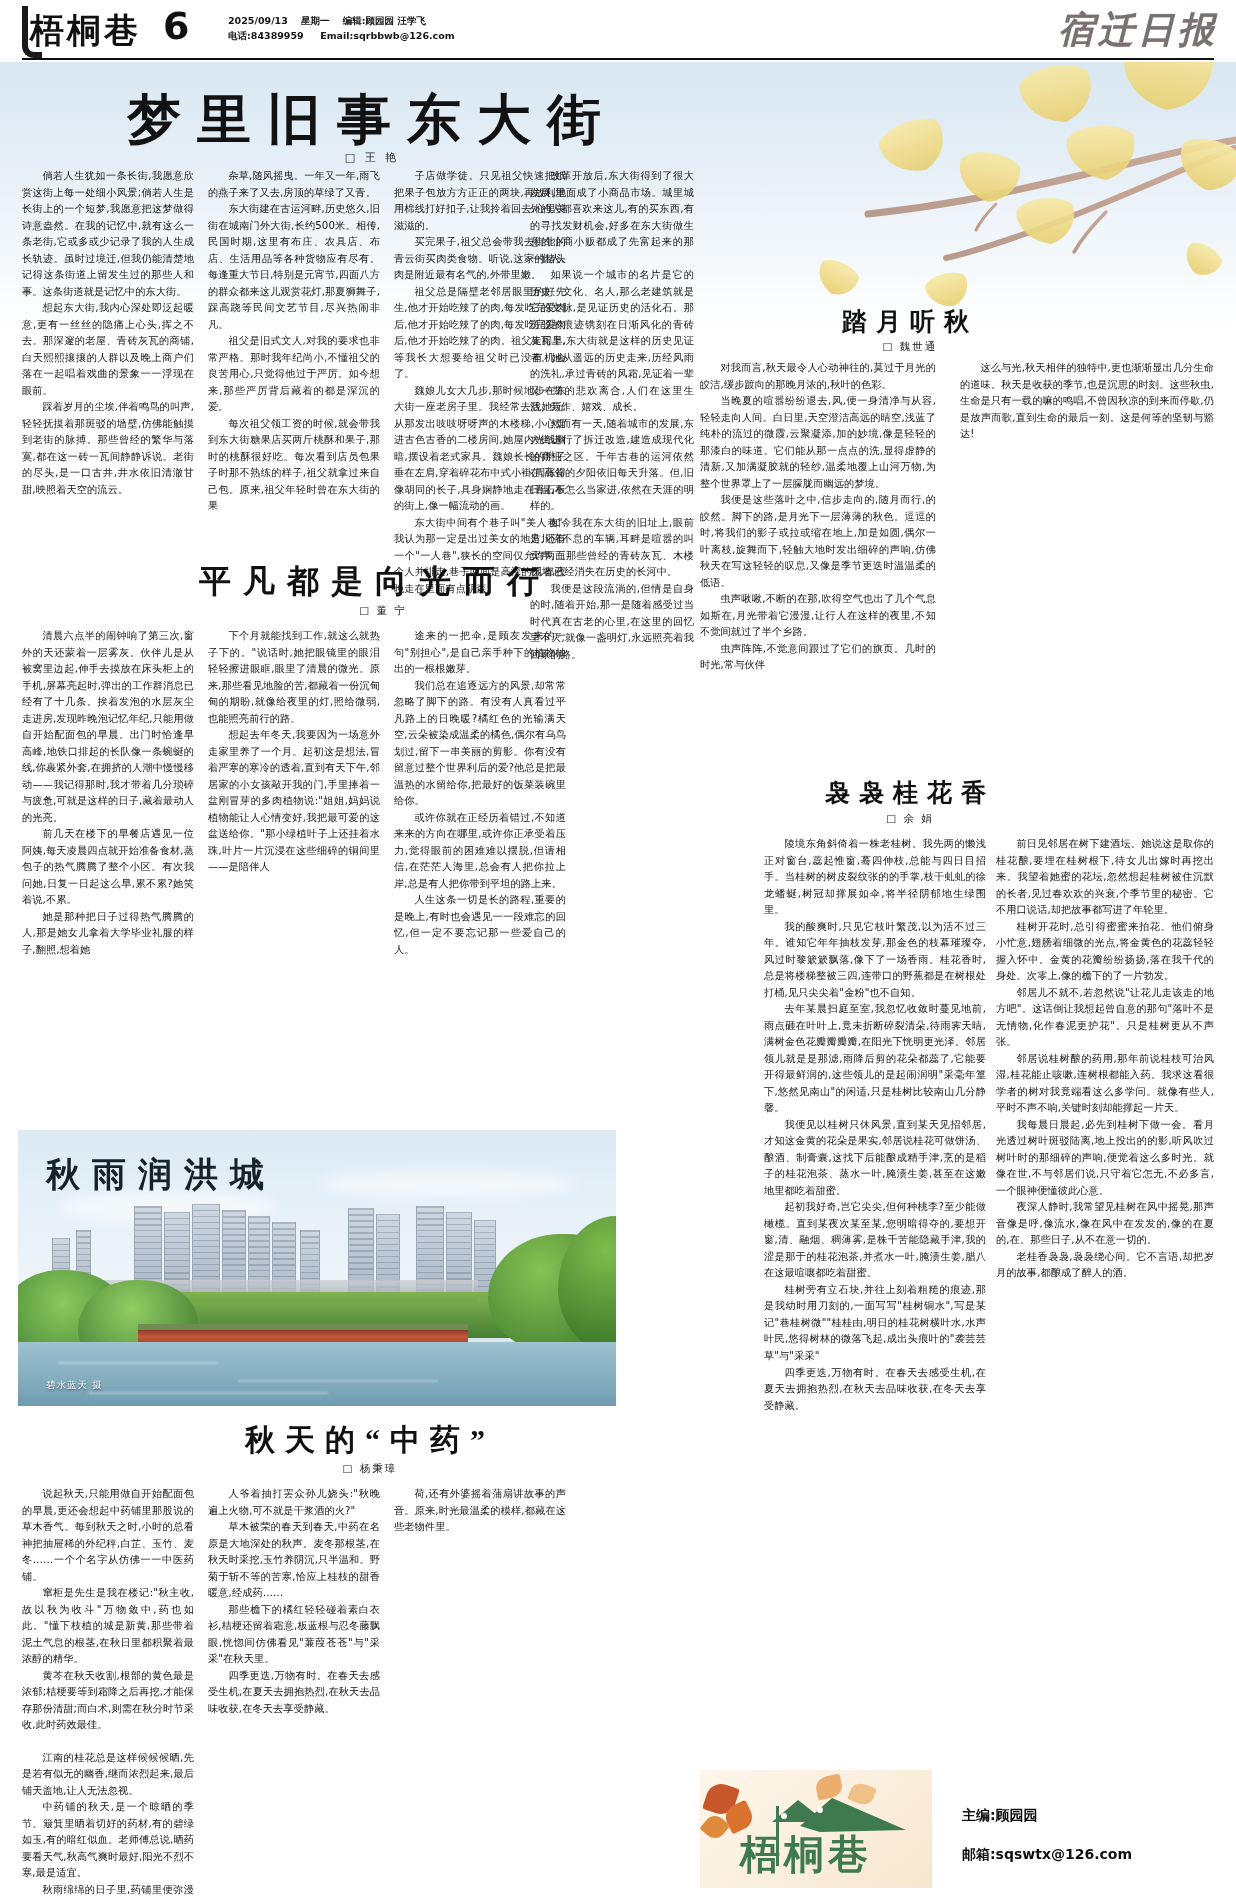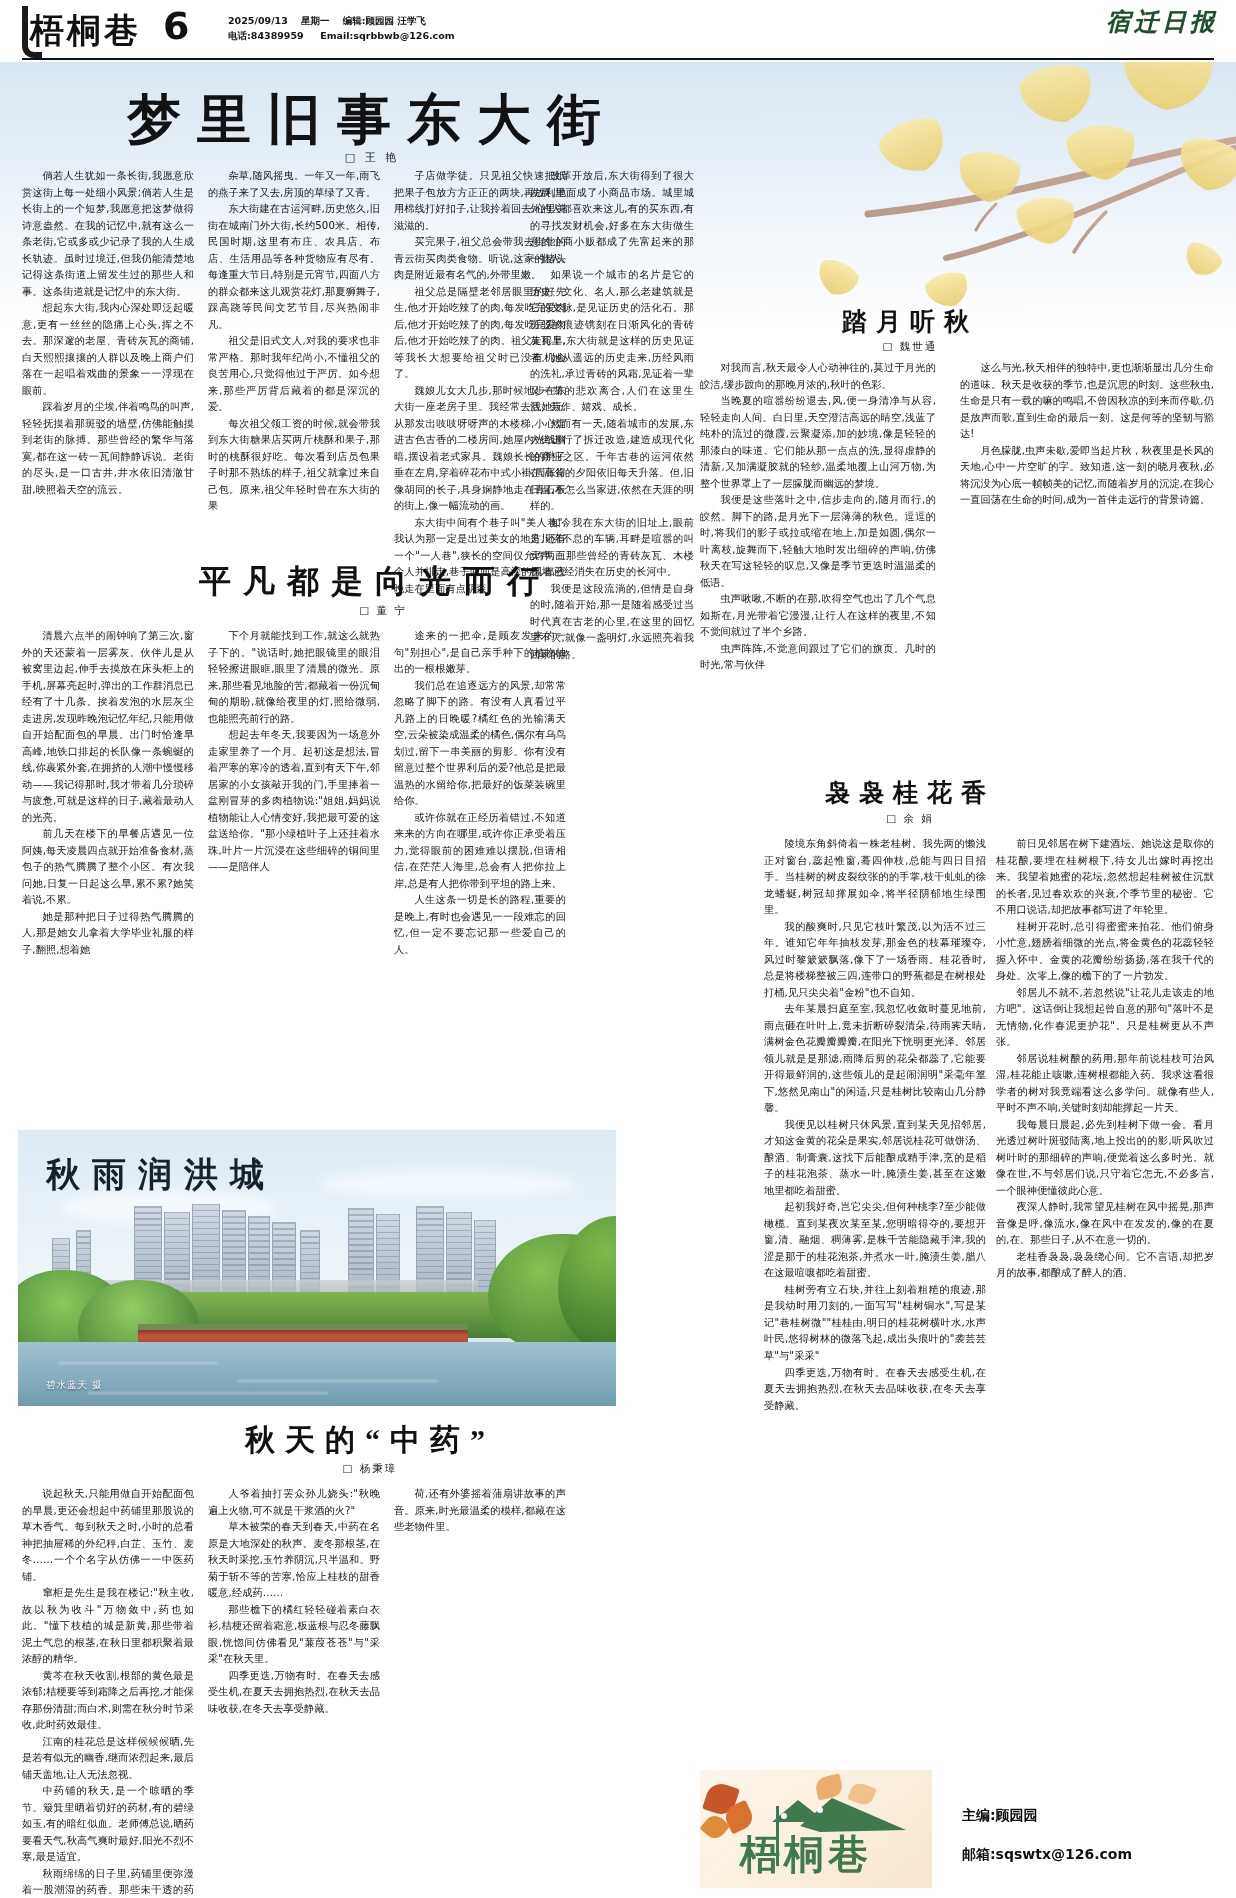--- a/index.html
+++ b/index.html
@@ -16,21 +16,21 @@
   .mh-bracket{position:absolute;left:22px;top:6px;width:14px;height:46px;
     border-left:6px solid #1a1a1a;border-bottom:6px solid #1a1a1a;
     border-bottom-left-radius:12px;}
   .mh-name{position:absolute;left:30px;top:8px;font-size:34px;letter-spacing:3px;
     font-family:"DejaVu Sans","Liberation Sans",sans-serif;font-weight:700;color:#111;}
   .mh-pageno{position:absolute;left:163px;top:4px;font-size:38px;font-weight:700;
     font-family:"DejaVu Sans","Liberation Sans",sans-serif;color:#111;}
   .mh-info{position:absolute;left:228px;top:14px;line-height:1.55;font-size:9.5px;
     font-family:"DejaVu Sans","Liberation Sans",sans-serif;color:#161616;font-weight:700;}
   .mh-info div{white-space:nowrap;}
-  .mh-paper{position:absolute;right:18px;top:6px;font-size:24px;color:#14532d;
+  .mh-paper{position:absolute;right:18px;top:6px;font-size:36px;color:#737373;
     font-family:"Liberation Serif","DejaVu Serif",serif;font-weight:700;
     font-style:italic;letter-spacing:4px;
     text-shadow:0 0 1px rgba(168,31,40,.55);}
   .mh-rule{position:absolute;left:22px;top:58px;width:1192px;height:2px;background:#111;}
 
   
   .col{
     position:absolute;font-size:10.2px;line-height:1.62;text-align:justify;
     text-justify:inter-ideograph;color:#141414;letter-spacing:.1px;
     font-family:"DejaVu Sans","Liberation Sans",sans-serif;
@@ -208,21 +208,20 @@
         <span style="display: block; text-indent: 2em;">对我而言,秋天最令人心动神往的,莫过于月光的皎洁,缓步踱向的那晚月浓的,秋叶的色彩。</span>
         <span style="display: block; text-indent: 2em;">当晚夏的喧嚣纷纷退去,风,便一身清净与从容,轻轻走向人间。白日里,天空澄洁高远的晴空,浅蓝了纯朴的流过的微霞,云聚凝添,加的妙境,像是轻轻的那漆白的味道。它们能从那一点点的洗,显得虚静的清新,又加满凝胶就的轻纱,温柔地覆上山河万物,为整个世界罩上了一层朦胧而幽远的梦境。</span>
         <span style="display: block; text-indent: 2em;">我便是这些落叶之中,信步走向的,随月而行,的皎然。脚下的路,是月光下一层薄薄的秋色。逗逗的时,将我们的影子或拉或缩在地上,加是如圆,偶尔一叶离枝,旋舞而下,轻触大地时发出细碎的声响,仿佛秋天在写这轻轻的叹息,又像是季节更迭时温温柔的低语。</span>
         <span style="display: block; text-indent: 2em;">虫声啾啾,不断的在那,吹得空气也出了几个气息如斯在,月光带着它漫漫,让行人在这样的夜里,不知不觉间就过了半个乡路。</span>
         <span style="display: block; text-indent: 2em;">虫声阵阵,不觉意间跟过了它们的旗页。几时的时光,常与伙伴</span>
       </p>
   </div>
   <div class="col" style="left:960px;top:360px;width:254px;height:430px;">
     <p>
         <span style="display: block; text-indent: 2em;">这么与光,秋天相伴的独特中,更也渐渐显出几分生命的道味。秋天是收获的季节,也是沉思的时刻。这些秋虫,生命是只有一载的嘛的鸣唱,不曾因秋凉的到来而停歇,仍是放声而歌,直到生命的最后一刻。这是何等的坚韧与豁达!</span>
-        <span style="display: block; text-indent: 2em;">月色朦胧,虫声未歇,爱即当起片秋，秋夜里是长风的天地,心中一片空旷的字。致知道,这一刻的晓月夜秋,必将沉没为心底一帧帧美的记忆,而随着岁月的沉淀,在我心一直回荡在生命的时间,成为一首伴走远行的背景诗篇。</span>
       </p>
   </div>
 
   <div class="sechead" style="left:120px;top:560px;width:510px;font-size:32px;letter-spacing:12px;">平凡都是向光而行</div>
   <div class="secbyline" style="left:128px;top:604px;width:510px;">□ 董 宁</div>
   <div class="col" style="left:22px;top:628px;width:172px;height:440px;">
     <p>
         <span style="display: block; text-indent: 2em;">清晨六点半的闹钟响了第三次,窗外的天还蒙着一层雾灰。伙伴儿是从被窝里边起,伸手去摸放在床头柜上的手机,屏幕亮起时,弹出的工作群消息已经有了十几条。挨着发泡的水层灰尘走进房,发现昨晚泡记忆年纪,只能用做自开始配面包的早晨。出门时恰逢早高峰,地铁口排起的长队像一条蜿蜒的线,你裹紧外套,在拥挤的人潮中慢慢移动——我记得那时,我才带着几分琐碎与疲惫,可就是这样的日子,藏着最动人的光亮。</span>
         <span style="display: block; text-indent: 2em;">前几天在楼下的早餐店遇见一位阿姨,每天凌晨四点就开始准备食材,蒸包子的热气腾腾了整个小区。有次我问她,日复一日起这么早,累不累?她笑着说,不累。</span>
         <span style="display: block; text-indent: 2em;">她是那种把日子过得热气腾腾的人,那是她女儿拿着大学毕业礼服的样子,翻照,想着她</span>
@@ -284,21 +283,21 @@
     <div class="ph-credit">碧水蓝天 摄</div>
   </div>
 
   <div class="sechead" style="left:120px;top:1420px;width:500px;font-size:30px;letter-spacing:10px;">秋天的“中药”</div>
   <div class="secbyline" style="left:120px;top:1462px;width:500px;">□ 杨秉璋</div>
   <div class="col" style="left:22px;top:1486px;width:172px;height:400px;">
     <p>
         <span style="display: block; text-indent: 2em;">说起秋天,只能用做自开始配面包的早晨,更还会想起中药铺里那股说的草木香气。每到秋天之时,小时的总看神把抽屉稀的外纪秤,白芷、玉竹、麦冬……一个个名字从仿佛一一中医药铺。</span>
         <span style="display: block; text-indent: 2em;">窜柜是先生是我在楼记:"秋主收,故以秋为收斗"万物敛中,药也如此。"懂下枝植的城是新黄,那些带着泥土气息的根茎,在秋日里都积聚着最浓醇的精华。</span>
         <span style="display: block; text-indent: 2em;">黄芩在秋天收割,根部的黄色最是浓郁;桔梗要等到霜降之后再挖,才能保存那份清甜;而白术,则需在秋分时节采收,此时药效最佳。</span>
-        <span style="display: block; text-indent: 2em;">江南的桂花总是这样候候候晒,先是若有似无的幽香,继而浓烈起来,最后铺天盖地,让人无法忽视。</span>
+        <span style="display: block; text-indent: 2em; margin-top: 16px;">江南的桂花总是这样候候候晒,先是若有似无的幽香,继而浓烈起来,最后铺天盖地,让人无法忽视。</span>
         <span style="display: block; text-indent: 2em;">中药铺的秋天,是一个晾晒的季节。簸箕里晒着切好的药材,有的碧绿如玉,有的暗红似血。老师傅总说,晒药要看天气,秋高气爽时最好,阳光不烈不寒,最是适宜。</span>
         <span style="display: block; text-indent: 2em;">秋雨绵绵的日子里,药铺里便弥漫着一股潮湿的药香。那些未干透的药材,在湿气中散发出更浓的味道。</span>
       </p>
   </div>
   <div class="col" style="left:208px;top:1486px;width:172px;height:400px;">
     <p>
         <span style="display: block; text-indent: 2em;">人爷着抽打罢众孙儿娆头:"秋晚遍上火物,可不就是干浆酒的火?"</span>
         <span style="display: block; text-indent: 2em;">草木被荣的春天到春天,中药在名原是大地深处的秋声。麦冬那根茎,在秋天时采挖,玉竹养阴沉,只半温和。野菊于斩不等的苦寒,恰应上桂枝的甜香暖意,经成药……</span>
         <span style="display: block; text-indent: 2em;">那些檐下的橘红轻轻碰着素白衣衫,桔梗还留着霜意,板蓝根与忍冬藤飘眼,恍惚间仿佛看见"蒹葭苍苍"与"采采"在秋天里。</span>
         <span style="display: block; text-indent: 2em;">四季更迭,万物有时。在春天去感受生机,在夏天去拥抱热烈,在秋天去品味收获,在冬天去享受静藏。</span>

